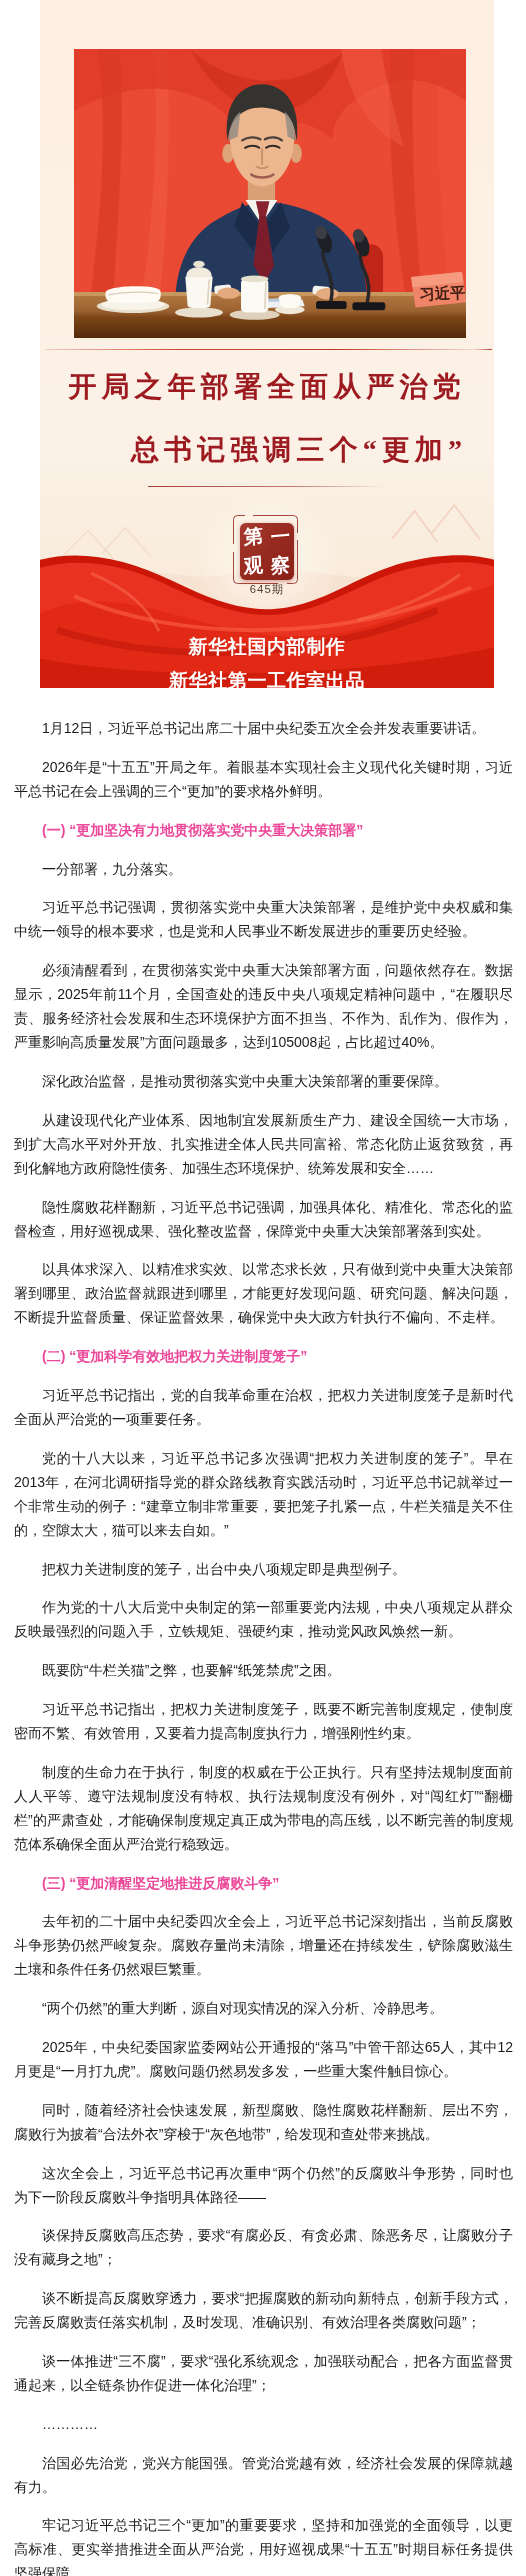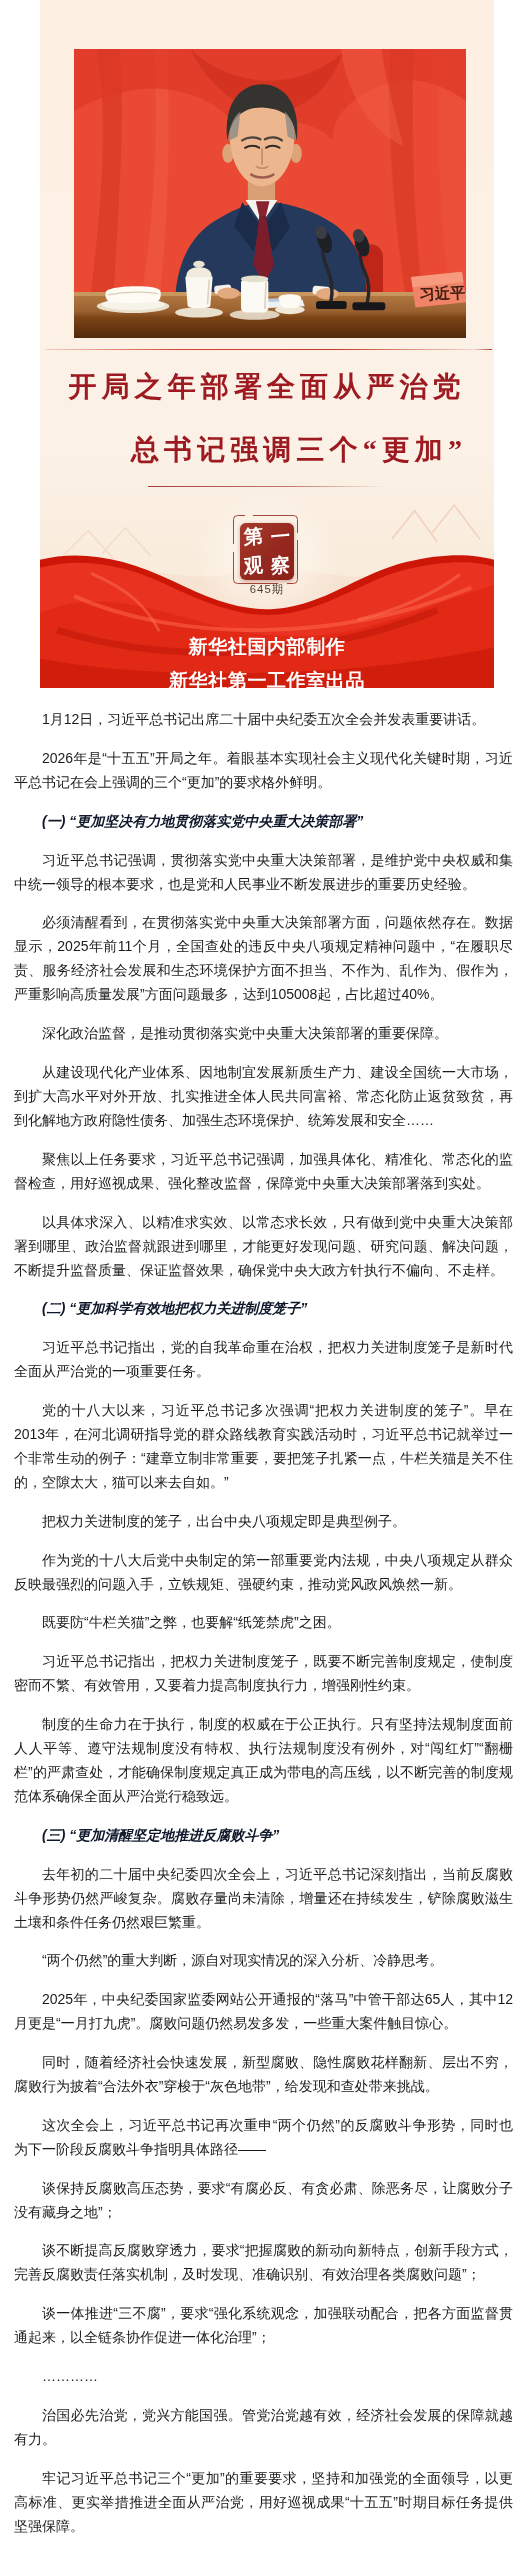--- a/index.html
+++ b/index.html
@@ -44,22 +44,22 @@
   .credit{position:absolute;left:0;width:100%;text-align:center;color:#ffffff;
     font-weight:bold;font-size:19px;line-height:18px;letter-spacing:0.6px;}
   .c1{top:638px;}
   .c2{top:672px;}
   
   .article{padding:19.3px 14px 17px 14px;}
   .article p,.article h2{
     font-size:14px;line-height:24px;color:#1b1b1b;text-indent:2em;
     margin:14.8px 0 0 0;text-align:justify;font-weight:normal;
   }
-  .article h2{font-weight:bold;color:#0f172a;font-style:italic;}
-  .article .first{margin-top:0;}
+  .article h2{font-weight:bold;color:#ec4899;}
+  .article .first{margin-top:9px;}
 </style>
 </head>
 <body>
 
 <div class="banner">
 
   <svg class="mtn" viewBox="0 0 800 280" preserveAspectRatio="none">
     <path d="M0,190 C110,120 220,210 340,180 C460,150 540,215 660,170 C720,148 770,160 800,150 L800,280 L0,280 Z" fill="#f3d9c7" opacity=".45"></path>
     <path d="M0,230 C150,180 300,245 450,215 C600,185 700,235 800,200 L800,280 L0,280 Z" fill="#f7e3d4" opacity=".6"></path>
     <path d="M620,120 L660,70 L700,125 M690,110 L730,60 L775,120" stroke="#ecc2ab" stroke-width="3" fill="none" opacity=".6"></path>
@@ -206,25 +206,26 @@
 
   <div class="credit c1">新华社国内部制作</div>
   <div class="credit c2">新华社第一工作室出品</div>
 </div>
 
 <div class="article">
   <p class="first">1月12日，习近平总书记出席二十届中央纪委五次全会并发表重要讲话。</p>
   <p>2026年是“十五五”开局之年。着眼基本实现社会主义现代化关键时期，习近平总书记在会上强调的三个“更加”的要求格外鲜明。</p>
 
   <h2>(一) “更加坚决有力地贯彻落实党中央重大决策部署”</h2>
+  <p>一分部署，九分落实。</p>
   <p>习近平总书记强调，贯彻落实党中央重大决策部署，是维护党中央权威和集中统一领导的根本要求，也是党和人民事业不断发展进步的重要历史经验。</p>
   <p>必须清醒看到，在贯彻落实党中央重大决策部署方面，问题依然存在。数据显示，2025年前11个月，全国查处的违反中央八项规定精神问题中，“在履职尽责、服务经济社会发展和生态环境保护方面不担当、不作为、乱作为、假作为，严重影响高质量发展”方面问题最多，达到105008起，占比超过40%。</p>
   <p>深化政治监督，是推动贯彻落实党中央重大决策部署的重要保障。</p>
   <p>从建设现代化产业体系、因地制宜发展新质生产力、建设全国统一大市场，到扩大高水平对外开放、扎实推进全体人民共同富裕、常态化防止返贫致贫，再到化解地方政府隐性债务、加强生态环境保护、统筹发展和安全……</p>
-  <p>聚焦以上任务要求，习近平总书记强调，加强具体化、精准化、常态化的监督检查，用好巡视成果、强化整改监督，保障党中央重大决策部署落到实处。</p>
+  <p>隐性腐败花样翻新，习近平总书记强调，加强具体化、精准化、常态化的监督检查，用好巡视成果、强化整改监督，保障党中央重大决策部署落到实处。</p>
   <p>以具体求深入、以精准求实效、以常态求长效，只有做到党中央重大决策部署到哪里、政治监督就跟进到哪里，才能更好发现问题、研究问题、解决问题，不断提升监督质量、保证监督效果，确保党中央大政方针执行不偏向、不走样。</p>
 
   <h2>(二) “更加科学有效地把权力关进制度笼子”</h2>
   <p>习近平总书记指出，党的自我革命重在治权，把权力关进制度笼子是新时代全面从严治党的一项重要任务。</p>
   <p>党的十八大以来，习近平总书记多次强调“把权力关进制度的笼子”。早在2013年，在河北调研指导党的群众路线教育实践活动时，习近平总书记就举过一个非常生动的例子：“建章立制非常重要，要把笼子扎紧一点，牛栏关猫是关不住的，空隙太大，猫可以来去自如。”</p>
   <p>把权力关进制度的笼子，出台中央八项规定即是典型例子。</p>
   <p>作为党的十八大后党中央制定的第一部重要党内法规，中央八项规定从群众反映最强烈的问题入手，立铁规矩、强硬约束，推动党风政风焕然一新。</p>
   <p>既要防“牛栏关猫”之弊，也要解“纸笼禁虎”之困。</p>
   <p>习近平总书记指出，把权力关进制度笼子，既要不断完善制度规定，使制度密而不繁、有效管用，又要着力提高制度执行力，增强刚性约束。</p>
   <p>制度的生命力在于执行，制度的权威在于公正执行。只有坚持法规制度面前人人平等、遵守法规制度没有特权、执行法规制度没有例外，对“闯红灯”“翻栅栏”的严肃查处，才能确保制度规定真正成为带电的高压线，以不断完善的制度规范体系确保全面从严治党行稳致远。</p>

